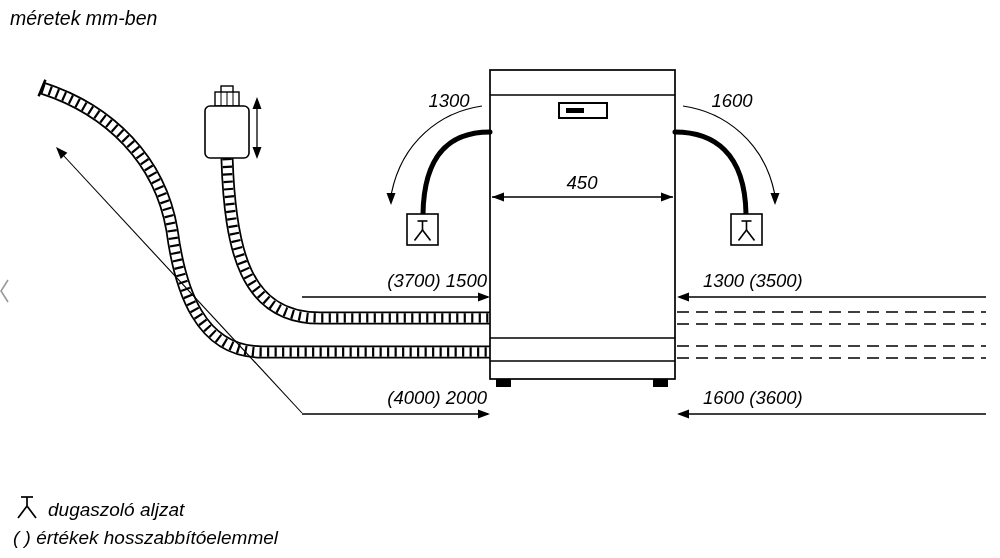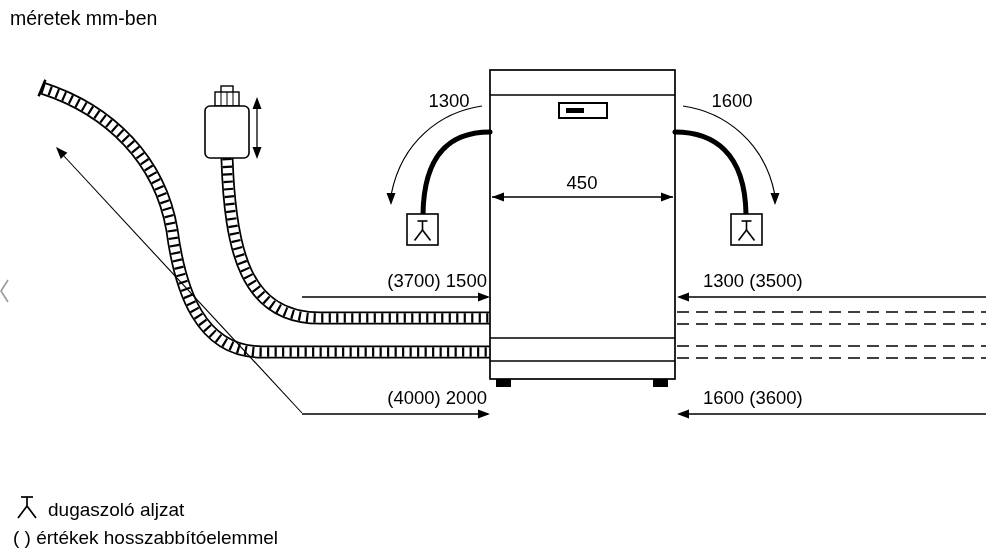--- a/index.html
+++ b/index.html
@@ -1,17 +1,17 @@
 <!DOCTYPE html>
 <html><head>
 <meta charset="utf-8">
 <style>
   html,body{margin:0;padding:0;background:#ffffff;}
   .canvas{position:relative;width:1000px;height:558px;background:#ffffff;overflow:hidden;
-          font-family:"Liberation Sans", sans-serif;}
+          font-family:"Liberation Sans", sans-serif;font-style:italic;}
   svg text{font-family:"Liberation Sans", sans-serif;fill:#000;}
   .dim{font-size:18.5px;}
   .title{font-size:19.5px;}
   .legend{font-size:19px;}
 </style>
 </head>
 <body>
 
 <div class="canvas">
 <svg width="1000" height="558" viewBox="0 0 1000 558">

